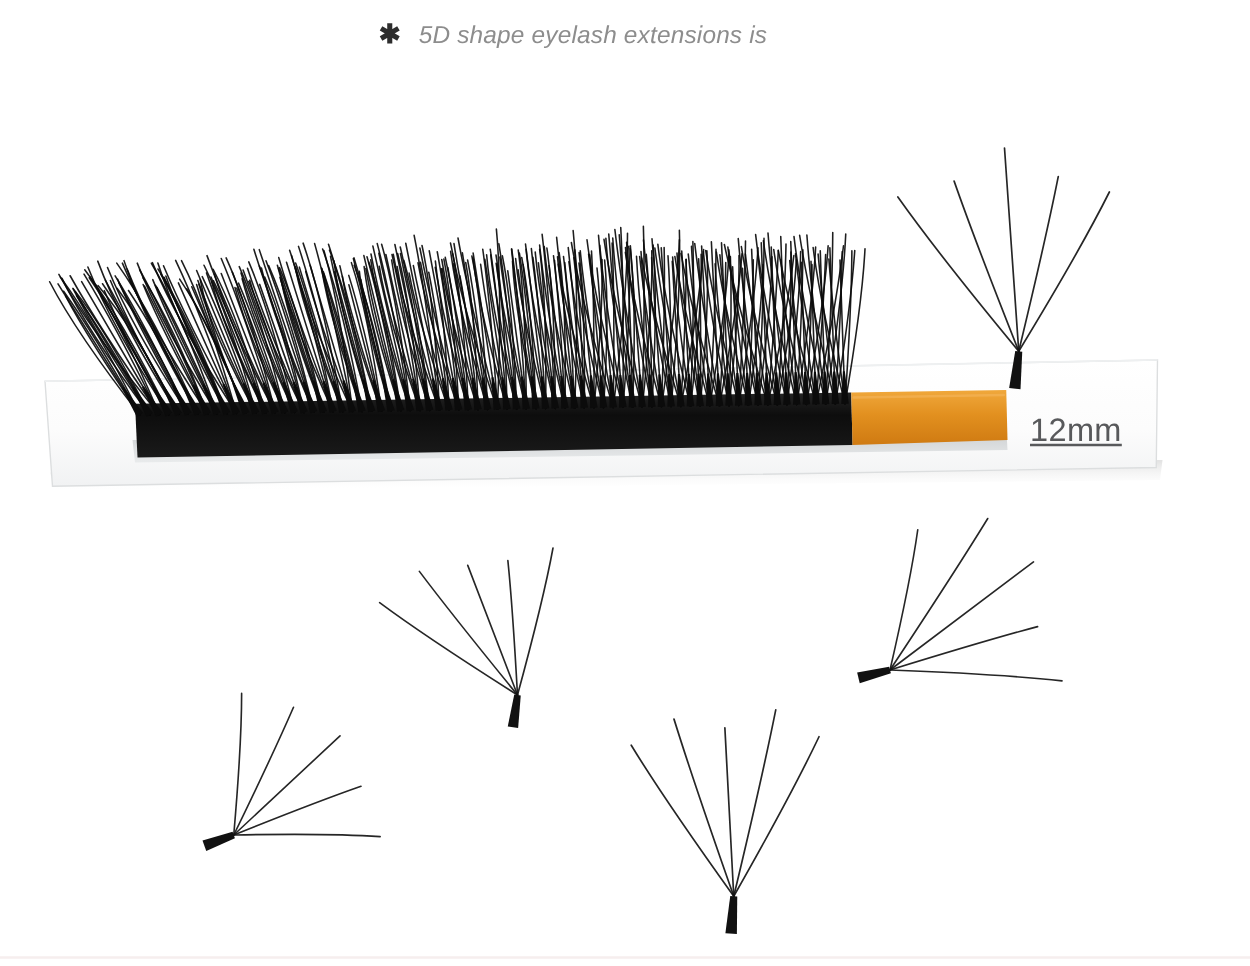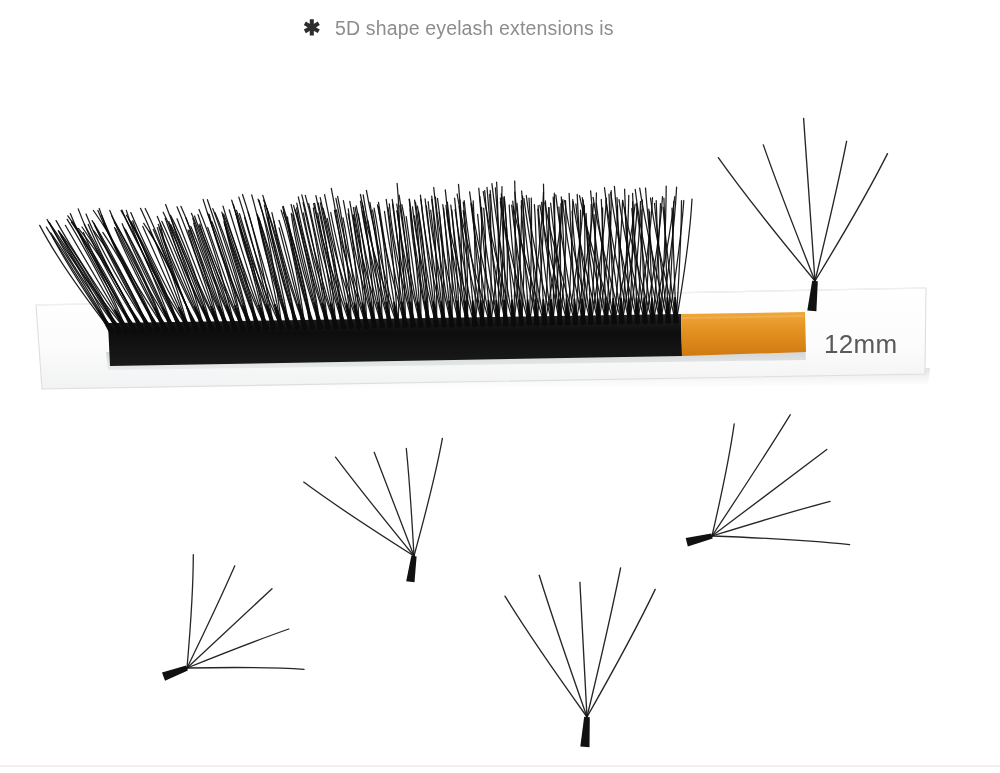--- a/index.html
+++ b/index.html
@@ -30,20 +30,21 @@
     line-height: 30px;
     color: #2d2d2d;
     font-weight: 700;
     width: 32px;
     flex: 0 0 32px;
     text-align: left;
     user-select: none;
   }
   #caption-lines {
     flex: 1 1 auto;
+    font-style: italic;
   }
   .caption-line {
     font-size: 19.5px;
     line-height: 31px;
     color: #8d8d8d;
     letter-spacing: 0.15px;
     white-space: nowrap;
   }
 
   
@@ -61,20 +62,21 @@
   
   #tray-size-label {
     position: absolute;
     left: 824px;
     top: 329px;
     font-size: 26px;
     line-height: 30px;
     color: #58595b;
     letter-spacing: 0.3px;
     font-family: "Liberation Sans", sans-serif;
+    text-decoration: underline;
   }
 
   
   #bottom-edge {
     position: absolute;
     left: 0;
     top: 765px;
     width: 1000px;
     height: 2px;
     background: #f6eeee;

